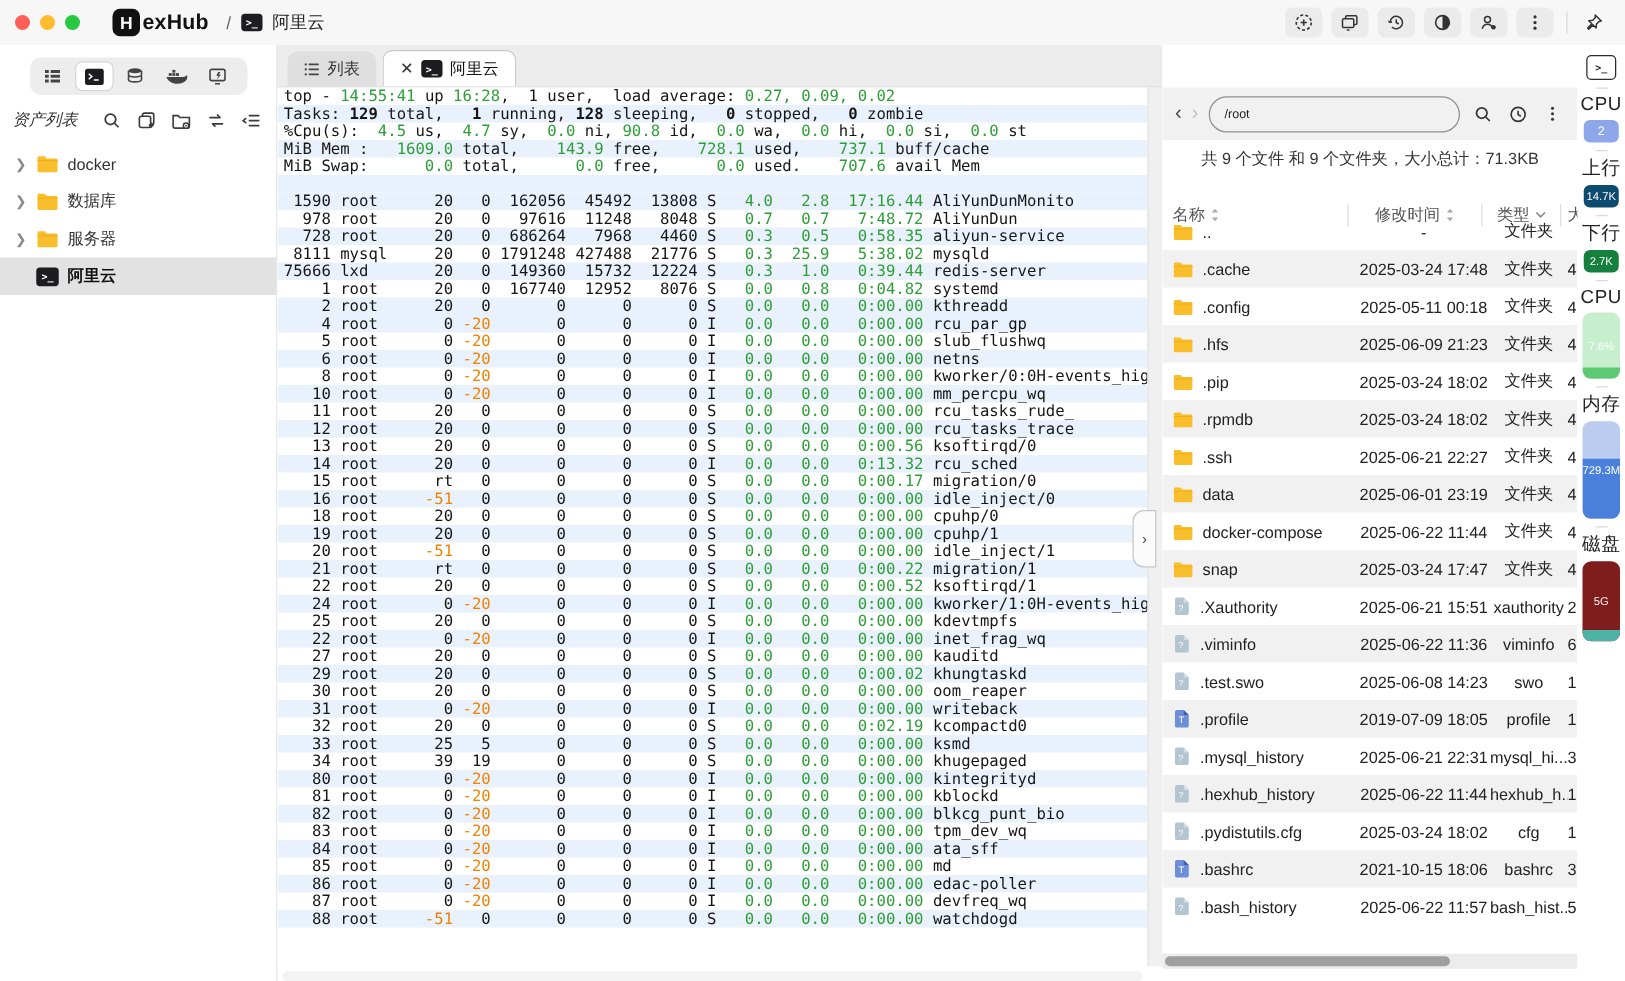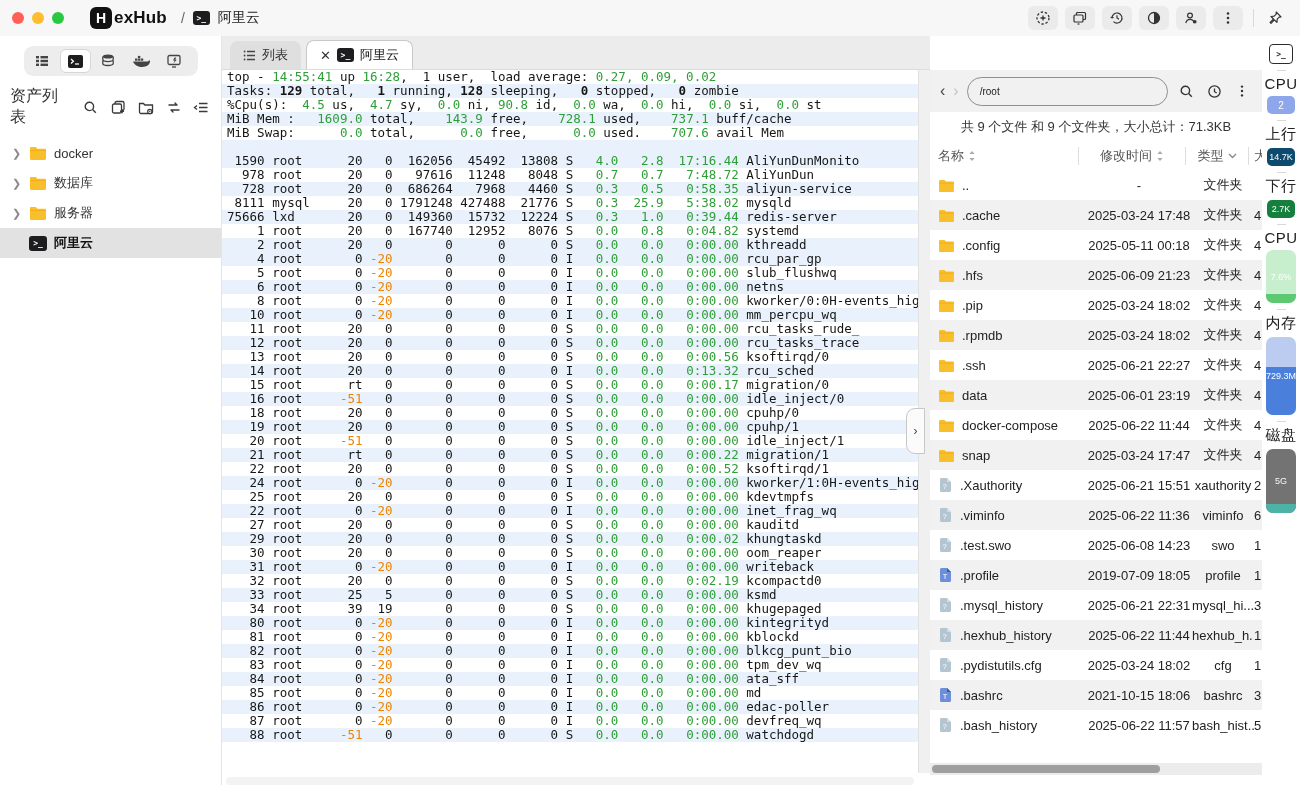--- a/index.html
+++ b/index.html
@@ -27,21 +27,21 @@
   .vdiv{width:1px;height:18px;background:#d9d9d9;margin:0 3px;}
 
   
   #sidebar{position:absolute;left:0;top:36px;width:222px;height:749px;background:#fff;
            border-right:1px solid #e4e4e4;box-sizing:border-box;}
   #modestrip{margin:10px auto 6px auto;width:168px;background:#ededed;border-radius:9px;
              padding:3px;display:flex;gap:2px;}
   .mode{width:31px;height:24px;border-radius:6px;color:#444;}
   .mode.active{background:#fff;border:1px solid #d6d6d6;box-sizing:border-box;}
   #assets-head{display:flex;align-items:center;padding:4px 10px 4px 10px;gap:8px;}
-  #assets-head .t{font-size:16px;color:#333;margin-right:auto;}
+  #assets-head .t{font-size:13px;color:#333;margin-right:auto;font-style:italic;}
   .ah-ic{width:20px;height:20px;color:#3a3a3a;}
   #tree{margin-top:6px;}
   .trow{height:30px;display:flex;align-items:center;padding-left:12px;gap:7px;font-size:13px;color:#333;cursor:pointer;}
   .trow .chev{color:#8a8a8a;font-size:11px;width:10px;}
   .trow.sel{background:#e2e2e2;font-weight:bold;color:#111;padding-left:29px;}
   .folder16{width:18px;height:14px;}
 
   
   #termwrap{position:absolute;left:222px;top:36px;width:708px;height:749px;}
   #tabstrip{height:34px;background:#ececec;border-bottom:1px solid #dcdcdc;display:flex;
@@ -71,21 +71,21 @@
   #fp-toolbar{position:absolute;left:0;top:34px;width:332px;height:42px;background:#f1f1f1;
               display:flex;align-items:center;padding:0 10px;gap:8px;box-sizing:border-box;}
   .nav{font-size:16px;cursor:pointer;}
   #nav-back{color:#444;}
   #nav-fwd{color:#c2c2c2;}
   #pathpill{flex:1;height:27px;border:1.5px solid #8f8f8f;border-radius:15px;display:flex;
             align-items:center;padding:0 12px;font-size:10px;color:#222;background:transparent;}
   .fp-ic{width:20px;height:20px;color:#333;cursor:pointer;}
   #fp-summary{position:absolute;left:0;top:76px;width:332px;height:30px;display:flex;align-items:center;
               justify-content:center;font-size:13px;color:#333;}
-  #fp-cols{position:absolute;left:0;top:106px;width:332px;height:28px;display:flex;align-items:center;
+  #fp-cols{position:absolute;left:0;top:122px;width:332px;height:28px;display:flex;align-items:center;
            font-size:13px;color:#555;box-sizing:border-box;}
   .fcol{display:flex;align-items:center;gap:4px;height:18px;}
   .fcol.sep{border-left:1px solid #ddd;}
   .sorter{color:#999;}
   #fp-rows{position:absolute;left:0;top:134px;width:332px;height:570px;overflow:hidden;}
   .frow{height:30px;display:flex;align-items:center;padding-left:8px;font-size:13px;color:#222;cursor:pointer;}
   .frow:nth-child(even){background:#f1f1f1;}
   .frow .name{flex:0 0 148px;display:flex;align-items:center;gap:7px;overflow:hidden;white-space:nowrap;}
   .frow .mtime{flex:0 0 106px;text-align:center;white-space:nowrap;}
   .frow .ftype{flex:0 0 62px;text-align:center;white-space:nowrap;overflow:hidden;}
@@ -107,21 +107,21 @@
   .pill.down{background:#15803d;}
   .gauge{width:30px;border-radius:7px;position:relative;overflow:hidden;}
   .gauge .txt{position:absolute;left:0;right:0;top:50%;transform:translateY(-50%);
               text-align:center;font-size:9px;color:rgba(255,255,255,.95);}
   .gauge .fill{position:absolute;left:0;right:0;bottom:0;}
   #g-cpu{height:53px;background:#c7efce;}
   #g-cpu .fill{height:9px;background:#5dc973;}
   #g-mem{height:78px;background:#bccbf0;}
   #g-mem .fill{height:62%;background:#4a7fdc;}
   #g-mem .txt{color:#fff;}
-  #g-disk{height:64px;background:#737373;}
+  #g-disk{height:64px;background:#7f1d1d;}
   #g-disk .fill{height:9px;background:#4db3a7;}
 </style>
 </head>
 <body>
 
 <div id="app">
 
   <div id="topbar">
     <div id="lights">
       <div class="tl" style="background:#ff5f57"></div>

